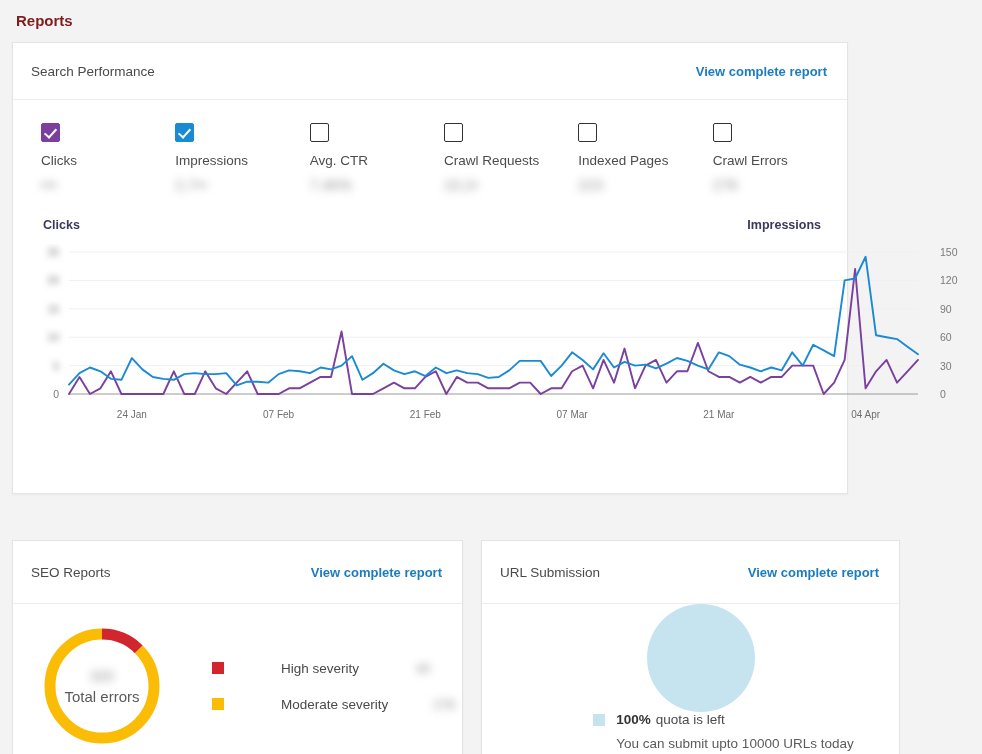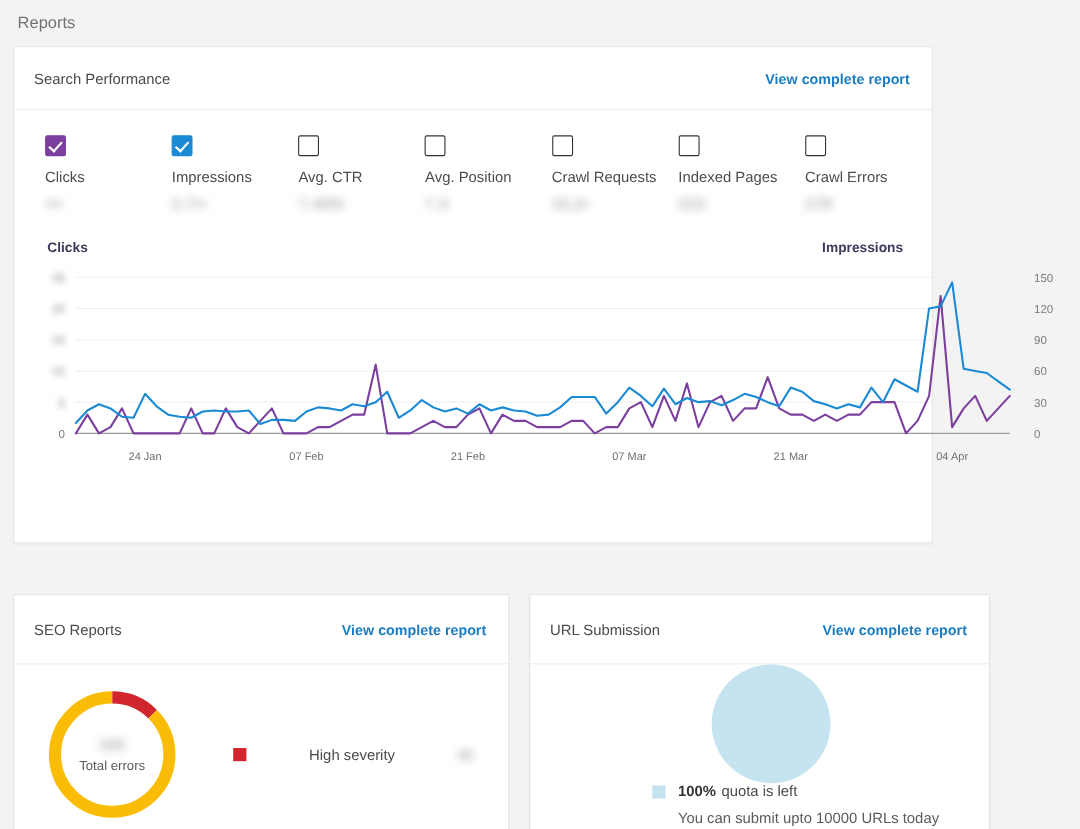--- a/index.html
+++ b/index.html
@@ -8,25 +8,25 @@
     width: 982px; height: 754px;
     background: #f3f3f3;
     font-family: "Liberation Sans", sans-serif;
     color: #3d3d3d;
     overflow: hidden;
   }
 
   
   .page-title {
     font-size: 15px;
-    color: #737373;
+    color: #7f1d1d;
     padding: 12px 12px 0 16px;
     height: 42px;
     line-height: 18px;
-    font-weight: 400;
+    font-weight: 700;
   }
 
   
   .card {
     background: #ffffff;
     border: 1px solid #e4e4e4;
     box-shadow: 0 1px 2px rgba(0,0,0,0.04);
   }
   .card-head {
     height: 57px;
@@ -149,21 +149,21 @@
     position: absolute; left: 0; top: 0;
     width: 128px; height: 128px;
     display: flex; flex-direction: column;
     align-items: center; justify-content: center;
   }
   .donut-count {
     font-size: 14px; color: #8d8d8d;
     filter: blur(4px); user-select: none;
     height: 16px;
   }
-  .donut-label { font-size: 12px; color: #5a5a5a; margin-top: 4px; }
+  .donut-label { font-size: 15px; color: #5a5a5a; margin-top: 4px; }
 
   
   .legend { margin-left: 46px; width: 250px; }
   .legend-row {
     display: flex; align-items: center;
     height: 36px;
     gap: 45px;
   }
   .legend-swatch { width: 12px; height: 12px; flex: 0 0 12px; }
   .legend-text { font-size: 13.5px; color: #4a4a4a; margin-left: 12px; flex: 1; white-space: nowrap; }
@@ -210,25 +210,20 @@
       <span class="metric-label">Impressions</span>
       <span class="metric-value">2,7••</span>
     </div>
 
     <div class="metric">
       <span class="cbx"></span>
       <span class="metric-label">Avg. CTR</span>
       <span class="metric-value">7.46%</span>
     </div>
 
-    <div class="metric">
-      <span class="cbx"></span>
-      <span class="metric-label">Avg. Position</span>
-      <span class="metric-value">7.3</span>
-    </div>
 
     <div class="metric">
       <span class="cbx"></span>
       <span class="metric-label">Crawl Requests</span>
       <span class="metric-value">10,2•</span>
     </div>
 
     <div class="metric">
       <span class="cbx"></span>
       <span class="metric-label">Indexed Pages</span>
@@ -295,20 +290,25 @@
           <div class="donut-label">Total errors</div>
         </div>
       </div>
 
       <div class="legend">
         <div class="legend-row">
           <span class="legend-swatch" style="background:#d2262f"></span>
           <span class="legend-text">High severity</span>
           <span class="legend-val">40</span>
         </div>
+        <div class="legend-row">
+          <span class="legend-swatch" style="background:#fbbc05"></span>
+          <span class="legend-text">Moderate severity</span>
+          <span class="legend-val">278</span>
+        </div>
       </div>
     </div>
   </div>
 
   <div class="card bottom-card">
     <div class="card-head">
       <span class="card-head-title">URL Submission</span>
       <a class="report-link">View complete report</a>
     </div>
 

